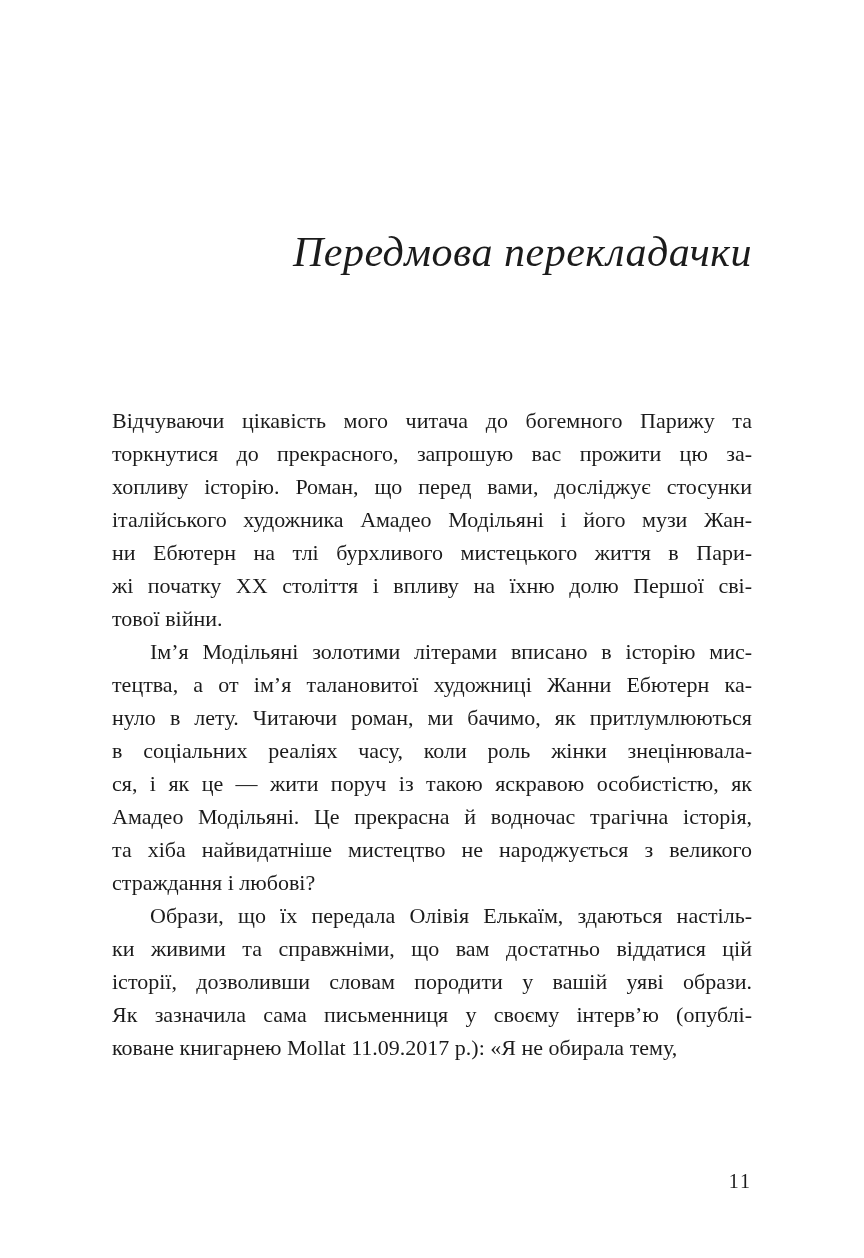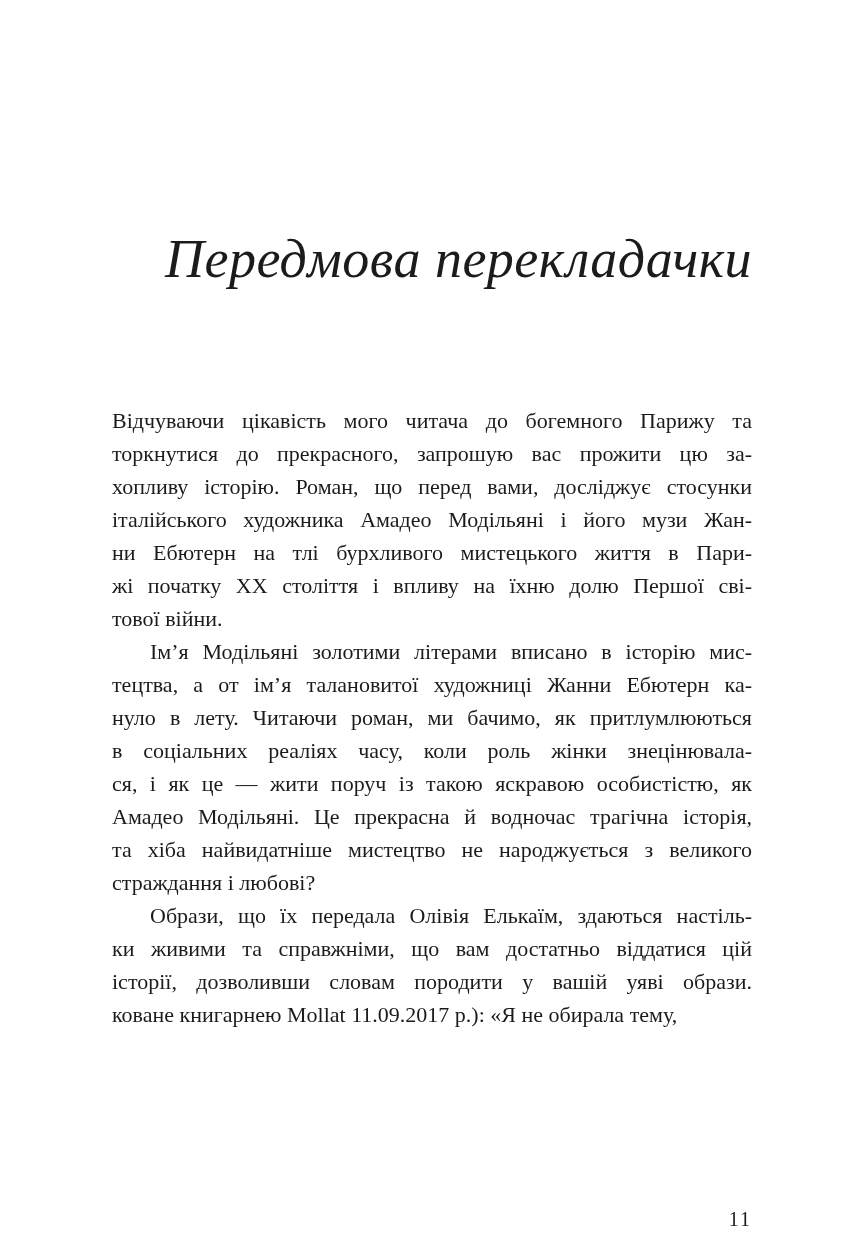--- a/index.html
+++ b/index.html
@@ -16,21 +16,21 @@
     font-family: "Liberation Serif", serif;
     color: #1b1b1b;
     overflow: hidden;
   }
   .heading {
     position: absolute;
     left: 112px;
     width: 640px;
     top: 228px;
     margin: 0;
-    font-size: 54px;
+    font-size: 42px;
     font-weight: normal;
     font-style: italic;
     text-align: right;
     letter-spacing: 0.5px;
     white-space: nowrap;
   }
   .body-text {
     position: absolute;
     left: 112px;
     top: 404px;
@@ -51,21 +51,21 @@
   .line.indent {
     text-indent: 38px;
   }
   .line.last {
     text-align-last: left;
   }
   .folio {
     position: absolute;
     left: 112px;
     width: 640px;
-    top: 1208px;
+    top: 1170px;
     text-align: right;
     font-size: 20px;
     letter-spacing: 2px;
   }
 </style>
 </head>
 <body>
 
 <div class="page">
   <h1 class="heading">Передмова перекладачки</h1>
@@ -87,18 +87,19 @@
         <div class="line">в соціальних реаліях часу, коли роль жінки знецінювала-</div>
         <div class="line">ся, і як це — жити поруч із такою яскравою особистістю, як</div>
         <div class="line">Амадео Модільяні. Це прекрасна й водночас трагічна історія,</div>
         <div class="line">та хіба найвидатніше мистецтво не народжується з великого</div>
         <div class="line last">страждання і любові?</div>
       </div>
       <div class="paragraph">
         <div class="line indent">Образи, що їх передала Олівія Елькаїм, здаються настіль-</div>
         <div class="line">ки живими та справжніми, що вам достатньо віддатися цій</div>
         <div class="line">історії, дозволивши словам породити у вашій уяві образи.</div>
+        <div class="line">Як зазначила сама письменниця у своєму інтерв’ю (опублі-</div>
         <div class="line last">коване книгарнею Mollat 11.09.2017 р.): «Я не обирала тему,</div>
       </div>
     </div>
 
   <div class="folio">11</div>
 </div>
 
 </body></html>

